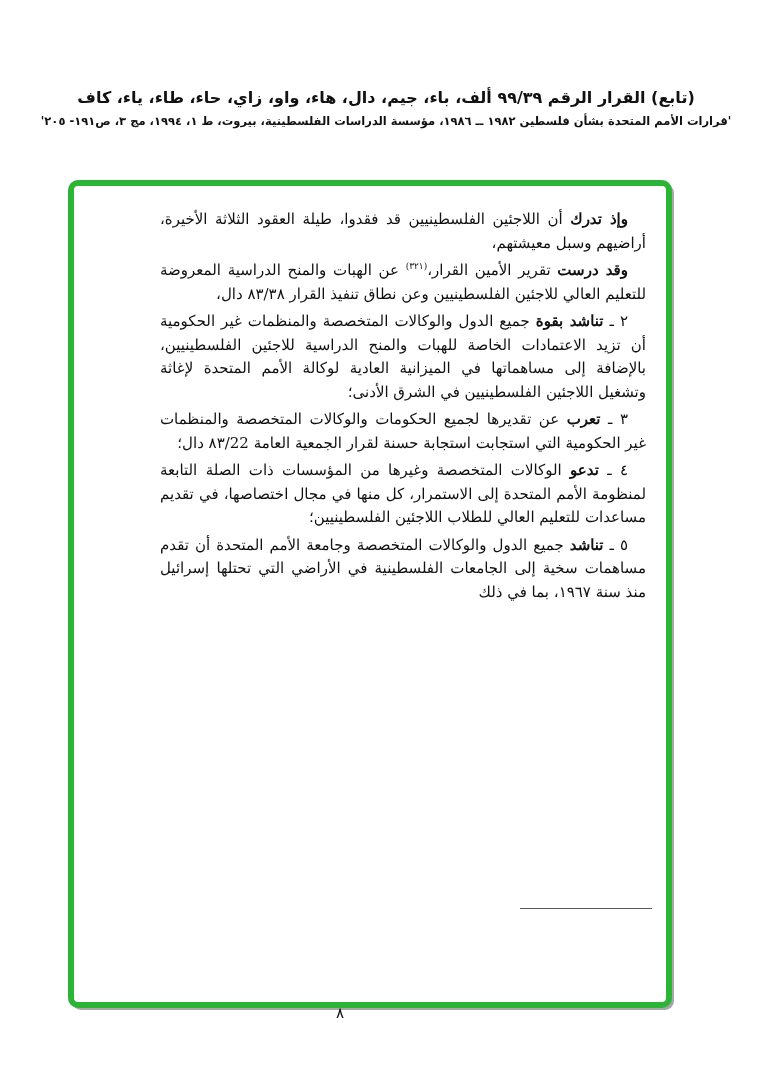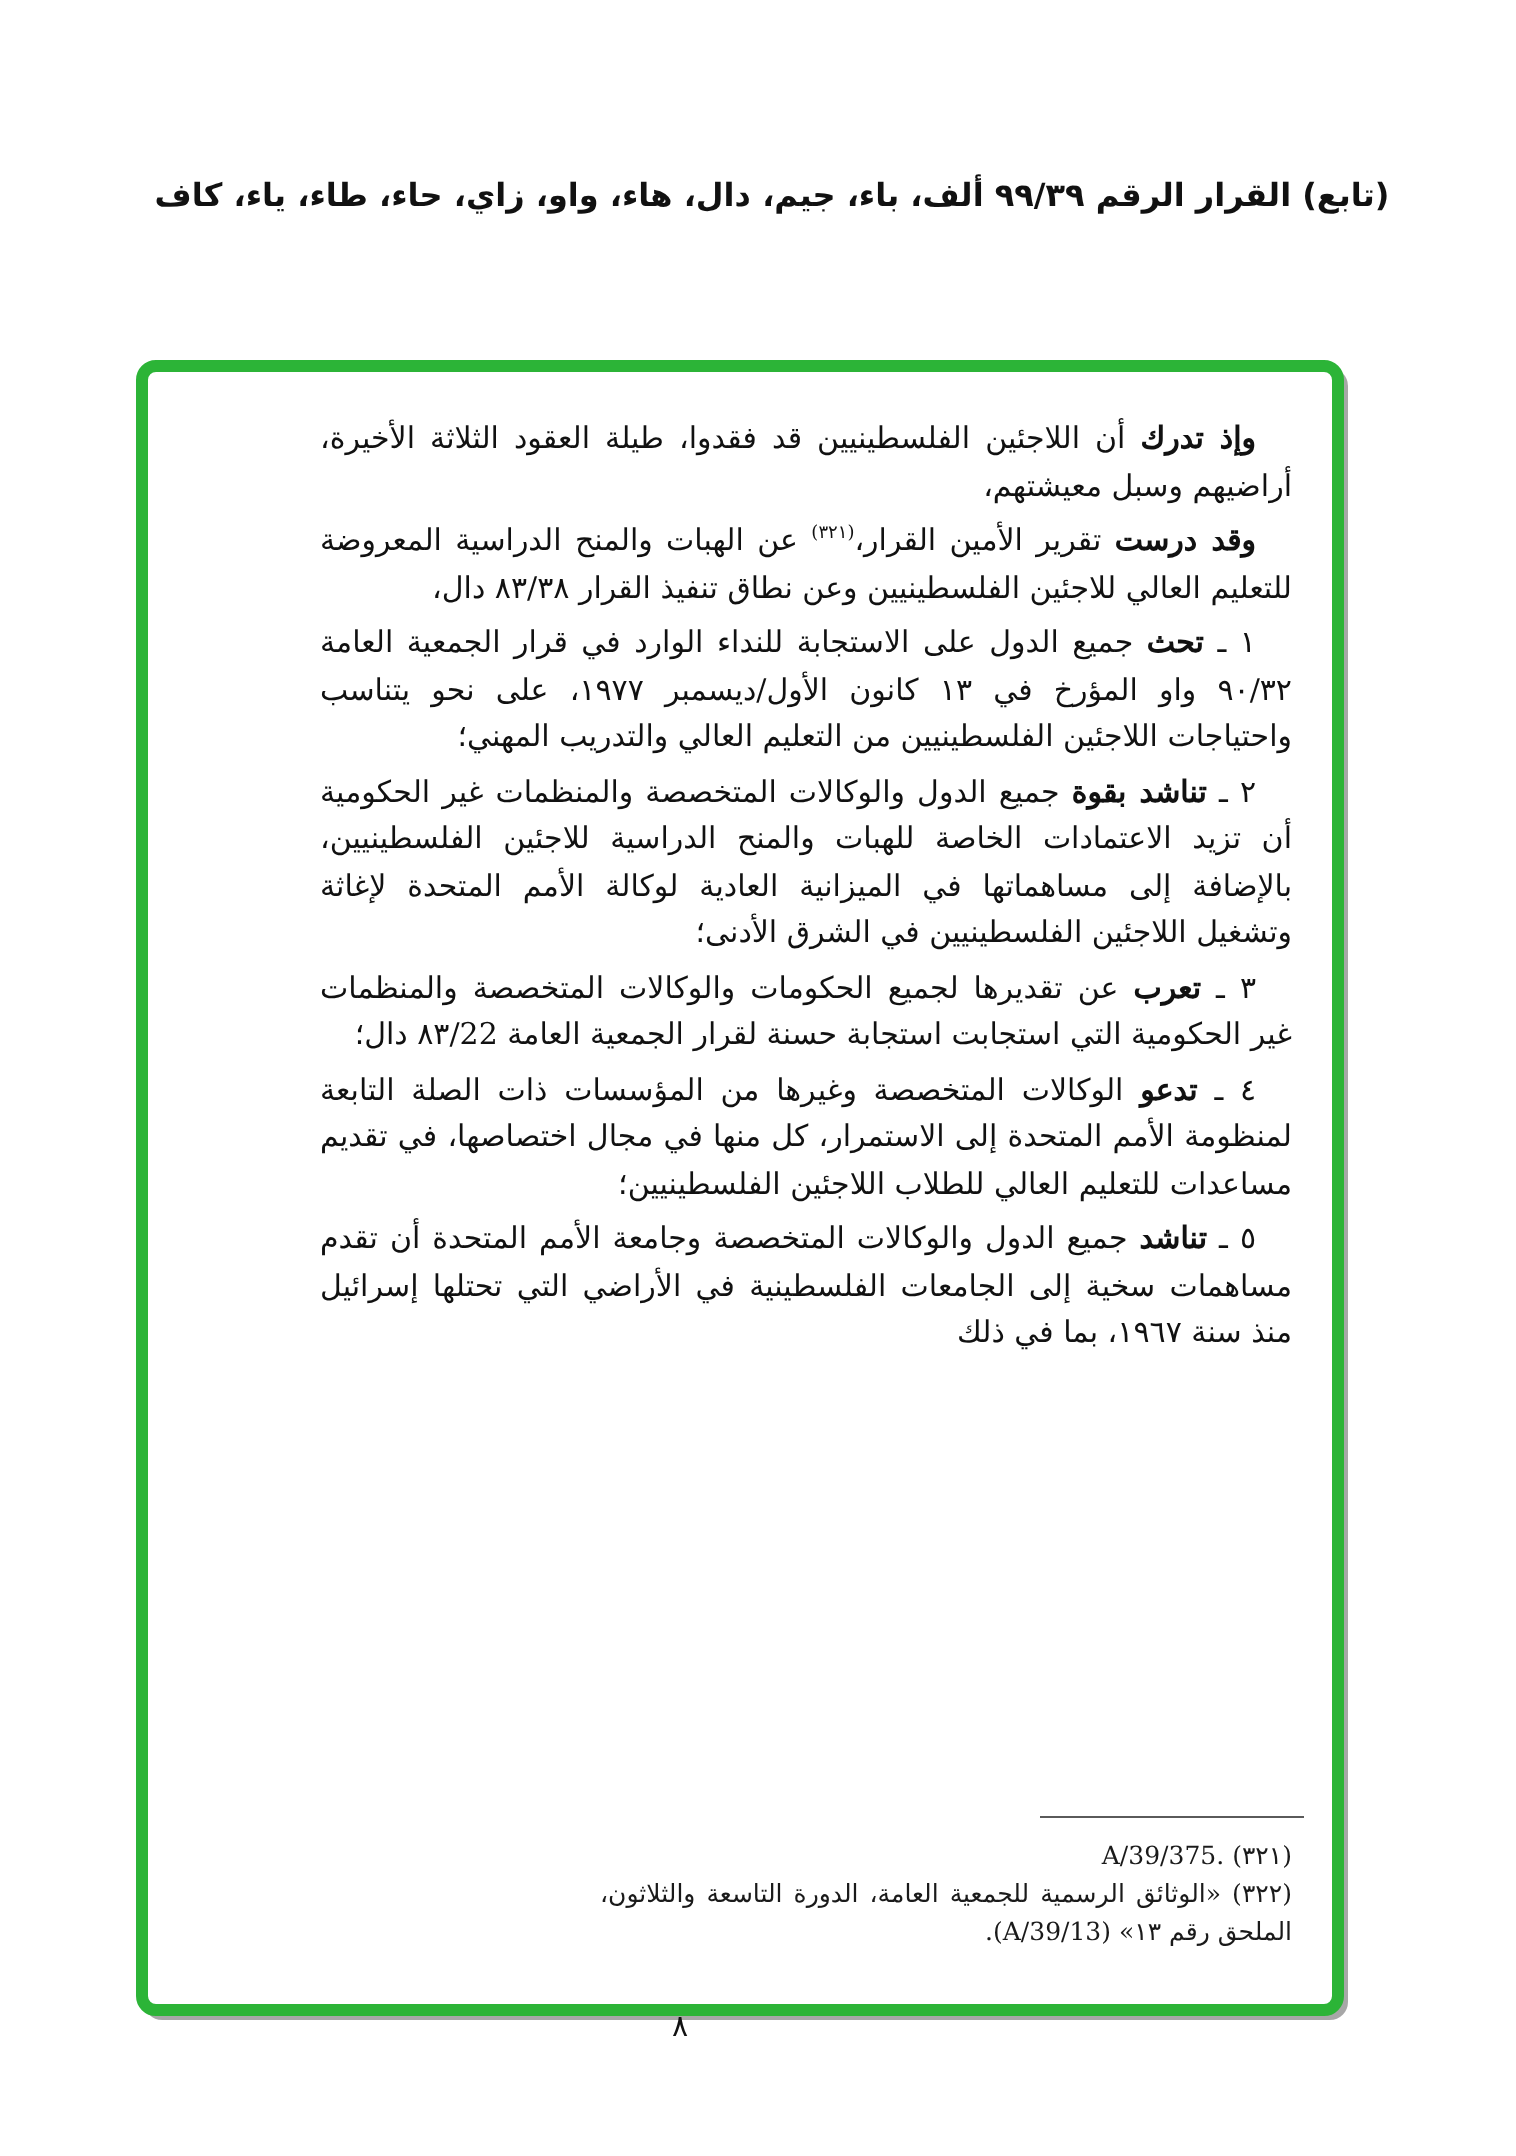--- a/index.html
+++ b/index.html
@@ -99,32 +99,28 @@
     font-size: 15px;
     font-family: "DejaVu Sans", sans-serif;
     color: #111;
   }
 </style>
 </head>
 <body>
 
 <header class="page-header">
   <div class="title">(تابع) القرار الرقم ٩٩/٣٩ ألف، باء، جيم، دال، هاء، واو، زاي، حاء، طاء، ياء، كاف</div>
+  <div class="source">'قرارات الأمم المتحدة بشأن فلسطين ١٩٨٢ ــ ١٩٨٦، مؤسسة الدراسات الفلسطينية، بيروت، ط ١، ١٩٩٤، مج ٣، ص١٩١- ٢٠٥'</div>
 </header>
 
 <section class="green-box" style="border-color: rgb(44, 180, 55);">
   <div class="resolution-text">
       <p><b>وإذ تدرك</b><span> أن اللاجئين الفلسطينيين قد فقدوا، طيلة العقود الثلاثة الأخيرة، أراضيهم وسبل معيشتهم،</span></p>
       <p><b>وقد درست</b><span> تقرير الأمين القرار،</span><sup>(٣٢١)</sup><span> عن الهبات والمنح الدراسية المعروضة للتعليم العالي للاجئين الفلسطينيين وعن نطاق تنفيذ القرار ٨٣/٣٨ دال،</span></p>
-      <p><span>١ ـ </span><b>تحث</b><span> جميع الدول على الاستجابة للنداء الوارد في قرار الجمعية العامة ٩٠/٣٢ واو المؤرخ في ١٣ كانون الأول/ديسمبر ١٩٧٧، على نحو يتناسب واحتياجات اللاجئين الفلسطينيين من التعليم العالي والتدريب المهني؛</span></p>
       <p><span>٢ ـ </span><b>تناشد بقوة</b><span> جميع الدول والوكالات المتخصصة والمنظمات غير الحكومية أن تزيد الاعتمادات الخاصة للهبات والمنح الدراسية للاجئين الفلسطينيين، بالإضافة إلى مساهماتها في الميزانية العادية لوكالة الأمم المتحدة لإغاثة وتشغيل اللاجئين الفلسطينيين في الشرق الأدنى؛</span></p>
       <p><span>٣ ـ </span><b>تعرب</b><span> عن تقديرها لجميع الحكومات والوكالات المتخصصة والمنظمات غير الحكومية التي استجابت استجابة حسنة لقرار الجمعية العامة ٨٣/22 دال؛</span></p>
       <p><span>٤ ـ </span><b>تدعو</b><span> الوكالات المتخصصة وغيرها من المؤسسات ذات الصلة التابعة لمنظومة الأمم المتحدة إلى الاستمرار، كل منها في مجال اختصاصها، في تقديم مساعدات للتعليم العالي للطلاب اللاجئين الفلسطينيين؛</span></p>
       <p><span>٥ ـ </span><b>تناشد</b><span> جميع الدول والوكالات المتخصصة وجامعة الأمم المتحدة أن تقدم مساهمات سخية إلى الجامعات الفلسطينية في الأراضي التي تحتلها إسرائيل منذ سنة ١٩٦٧، بما في ذلك</span></p>
     </div>
   <div class="footnote-rule"></div>
-  <div class="footnotes">
-      <p><span>(٣٢١) </span><span dir="ltr">A/39/375.</span></p>
-      <p><span>(٣٢٢) </span><span>«الوثائق الرسمية للجمعية العامة، الدورة التاسعة والثلاثون، الملحق رقم ١٣» (A/39/13).</span></p>
-    </div>
 </section>
 
 <div class="page-number">٨</div>
 
 </body></html>

